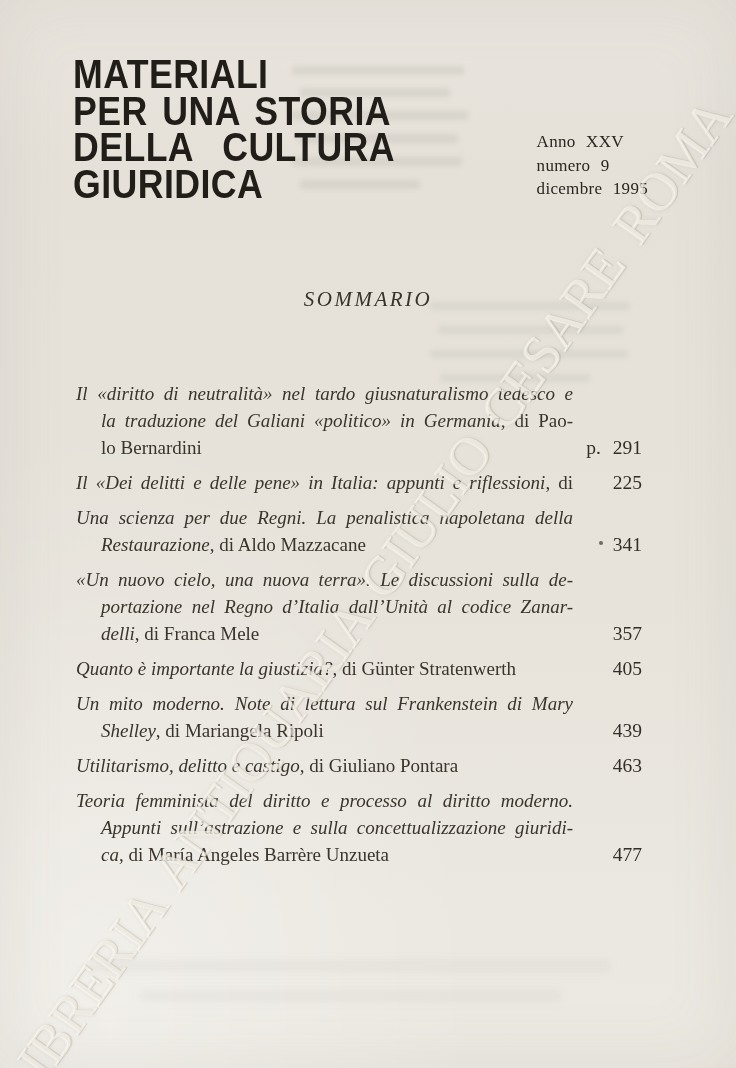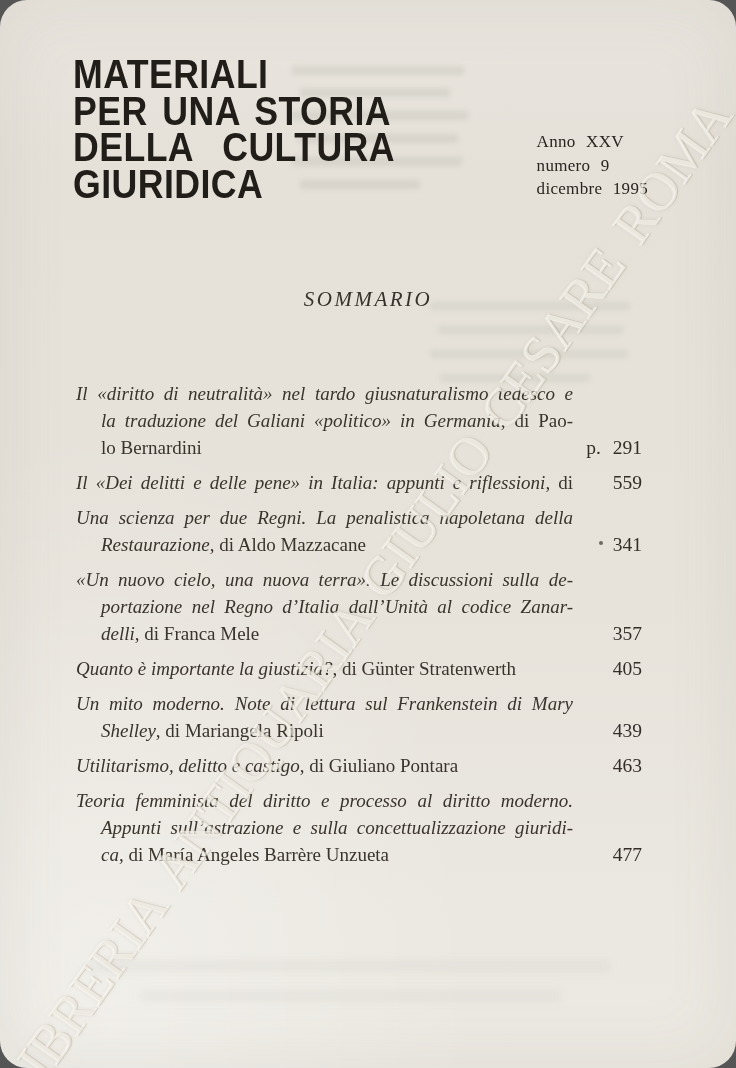--- a/index.html
+++ b/index.html
@@ -6,21 +6,20 @@
   .page{
     position:relative;
     width:736px;height:1068px;
     margin:0 auto;
     background:
       radial-gradient(ellipse at 15% 96%, rgba(255,255,255,0.30), rgba(255,255,255,0) 42%),
       linear-gradient(180deg,#e9e5de 0%, #e5e1d9 16%, #e7e3db 55%, #ebe8e1 86%, #ece9e2 100%);
     overflow:hidden;
     box-shadow: inset 0 0 70px rgba(120,110,92,0.10);
     font-family:"Liberation Serif", serif;
-    border-radius:27px;
   }
 
   
   .mast{
     position:absolute; left:73px; top:56px;
     color:#211e1a;
     font-family:"Liberation Sans", sans-serif;
     font-weight:700;
     font-size:41px; line-height:36.5px;
     letter-spacing:0.5px; word-spacing:5px;
@@ -130,21 +129,21 @@
           <div class="tline j"><span class="seg-i">Il «diritto di neutralità» nel tardo giusnaturalismo tedesco e</span></div>
           <div class="tline j"><span class="seg-i">la traduzione del Galiani «politico» in Germania</span><span class="seg-r">, di Pao-</span></div>
           <div class="tline"><span class="seg-r">lo Bernardini</span></div>
         </div>
         <span class="pnum">p. 291</span>
       </div>
       <div class="entry">
         <div class="etext">
           <div class="tline j"><span class="seg-i">Il «Dei delitti e delle pene» in Italia: appunti e riflessioni</span><span class="seg-r">, di</span></div>
         </div>
-        <span class="pnum">559</span>
+        <span class="pnum">225</span>
       </div>
       <div class="entry">
         <div class="etext">
           <div class="tline j"><span class="seg-i">Una scienza per due Regni. La penalistica napoletana della</span></div>
           <div class="tline"><span class="seg-i">Restaurazione</span><span class="seg-r">, di Aldo Mazzacane</span></div>
         </div>
         <span class="pnum">341</span>
       </div>
       <div class="entry">
         <div class="etext">

